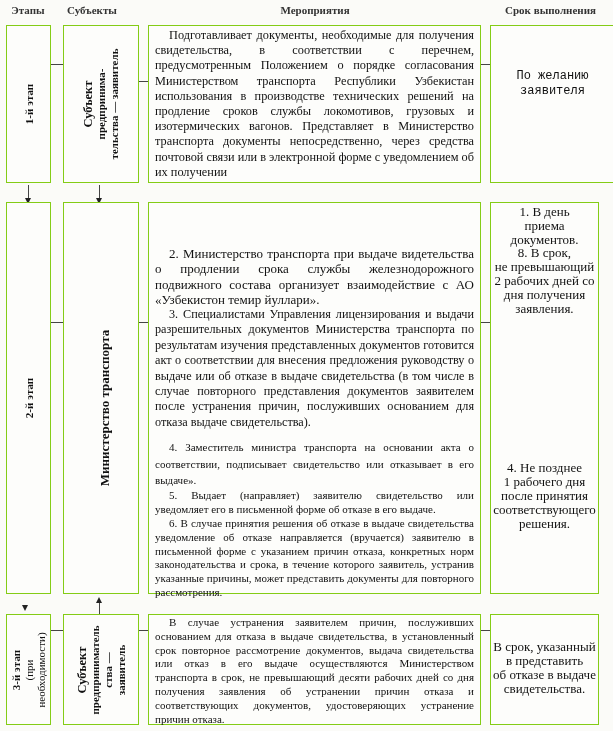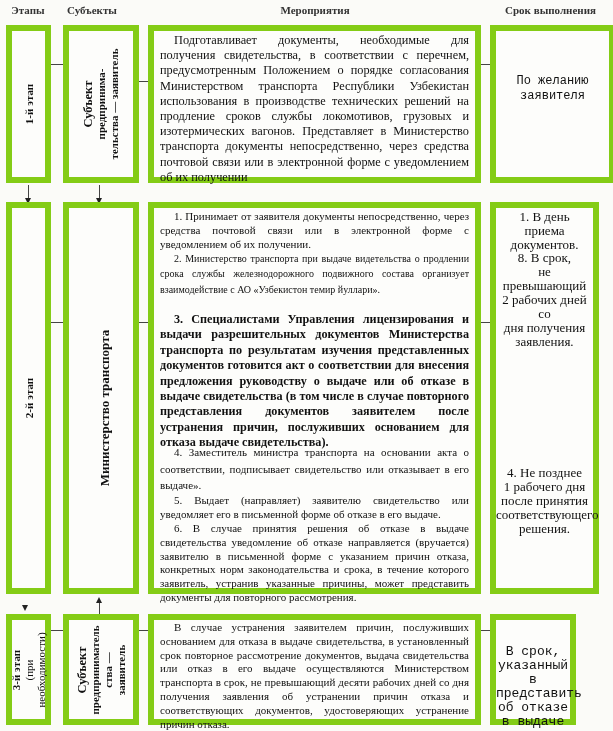--- a/index.html
+++ b/index.html
@@ -8,21 +8,21 @@
     background:#fbfbf8;
     font-family: "Liberation Serif", "DejaVu Serif", serif;
     color:#111;
   }
   .hdr {
     position:absolute; top:4px; font-size:11px; font-weight:bold; color:#333;
     text-align:center;
   }
   .box {
     position:absolute; box-sizing:border-box;
-    border:6px solid #84cc16; background:#fdfdfb;
+    border:1px solid #84cc16; background:#fdfdfb;
   }
   .vtext {
     position:absolute; left:50%; top:50%;
     transform:translate(-50%,-50%) rotate(-90deg);
     white-space:nowrap; text-align:center; font-weight:bold;
     line-height:1.15;
   }
   .para {
     position:absolute; box-sizing:border-box; font-size:12px; line-height:15.4px;
     text-align:justify; padding:0 4px;
@@ -85,27 +85,24 @@
 <div class="box" style="left:6px;top:202px;width:45px;height:392px;">
   <div class="vtext" style="font-size:11px;">2-й этап</div>
 </div>
 <div class="conn" style="left:51px;top:322px;width:12px;height:1px;"></div>
 <div class="box" style="left:63px;top:202px;width:76px;height:392px;">
   <div class="vtext" style="font-size:13px;margin-left:4px;margin-top:10px;">Министерство транспорта</div>
 </div>
 <div class="conn" style="left:139px;top:322px;width:10px;height:1px;"></div>
 
 <div class="box" style="left:148px;top:202px;width:333px;height:392px;">
-  <div class="para small" style="left:2px;right:2px;top:2px;">
-    <p>1. Принимает от заявителя документы непосредственно, через средства почтовой связи или в электронной форме с уведомлением об их получении.</p>
+  <div class="para" style="left:2px;right:2px;top:43px;">
+    <p style="font-size:13px;line-height:15.4px;">2. Министерство транспорта при выдаче видетельства о продлении срока службы железнодорожного подвижного состава организует взаимодействие с АО «Узбекистон темир йуллари».</p>
   </div>
-  <div class="para" style="left:2px;right:2px;top:43px;">
-    <p style="font-size:10px;line-height:15.4px;">2. Министерство транспорта при выдаче видетельства о продлении срока службы железнодорожного подвижного состава организует взаимодействие с АО «Узбекистон темир йуллари».</p>
-  </div>
-  <div class="para" style="left:2px;right:2px;top:104px;font-weight:bold;">
+  <div class="para" style="left:2px;right:2px;top:104px;">
     <p style="font-size:12.2px;line-height:15.4px;">3. Специалистами Управления лицензирования и выдачи разрешительных документов Министерства транспорта по результатам изучения представленных документов готовится акт о соответствии для внесения предложения руководству о выдаче или об отказе в выдаче свидетельства (в том числе в случае повторного представления документов заявителем после устранения причин, послуживших основанием для отказа выдаче свидетельства).</p>
   </div>
   <div class="para" style="left:2px;right:2px;top:236px;">
     <p style="font-size:11px;line-height:16.5px;">4. Заместитель министра транспорта на основании акта о соответствии, подписывает свидетельство или отказывает в его выдаче».</p>
   </div>
   <div class="para small" style="left:2px;right:2px;top:286px;">
     <p>5. Выдает (направляет) заявителю свидетельство или уведомляет его в письменной форме об отказе в его выдаче.</p>
   </div>
   <div class="para small" style="left:2px;right:2px;top:314px;">
     <p>6. В случае принятия решения об отказе в выдаче свидетельства уведомление об отказе направляется (вручается) заявителю в письменной форме с указанием причин отказа, конкретных норм законодательства и срока, в течение которого заявитель, устранив указанные причины, может представить документы для повторного рассмотрения.</p>
@@ -151,20 +148,20 @@
     <div>заявитель</div>
   </div>
 </div>
 <div class="conn" style="left:139px;top:630px;width:10px;height:1px;"></div>
 <div class="box" style="left:148px;top:614px;width:333px;height:111px;">
   <div class="para small" style="left:2px;right:2px;top:1px;">
     <p>В случае устранения заявителем причин, послуживших основанием для отказа в выдаче свидетельства, в установленный срок повторное рассмотрение документов, выдача свидетельства или отказ в его выдаче осуществляются Министерством транспорта в срок, не превышающий десяти рабочих дней со дня получения заявления об устранении причин отказа и соответствующих документов, удостоверяющих устранение причин отказа.</p>
   </div>
 </div>
 <div class="conn" style="left:481px;top:630px;width:10px;height:1px;"></div>
-<div class="box" style="left:490px;top:614px;width:86px;height:111px;font-family:Liberation Mono, monospace;">
+<div class="box" style="left:490px;top:614px;width:109px;height:111px;">
   <div class="term" style="top:25px;">
     <div>В срок, указанный</div>
     <div>в представить</div>
     <div>об отказе в выдаче</div>
     <div>свидетельства.</div>
   </div>
 </div>
 
 </body></html>

